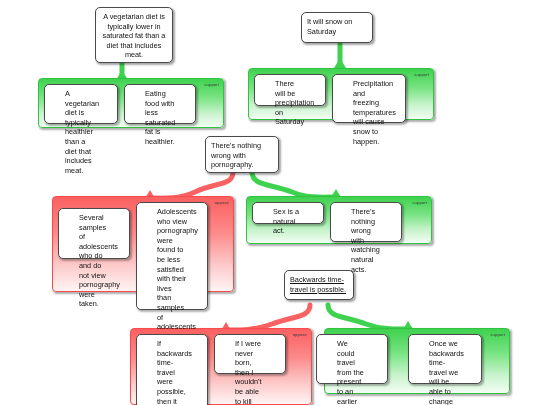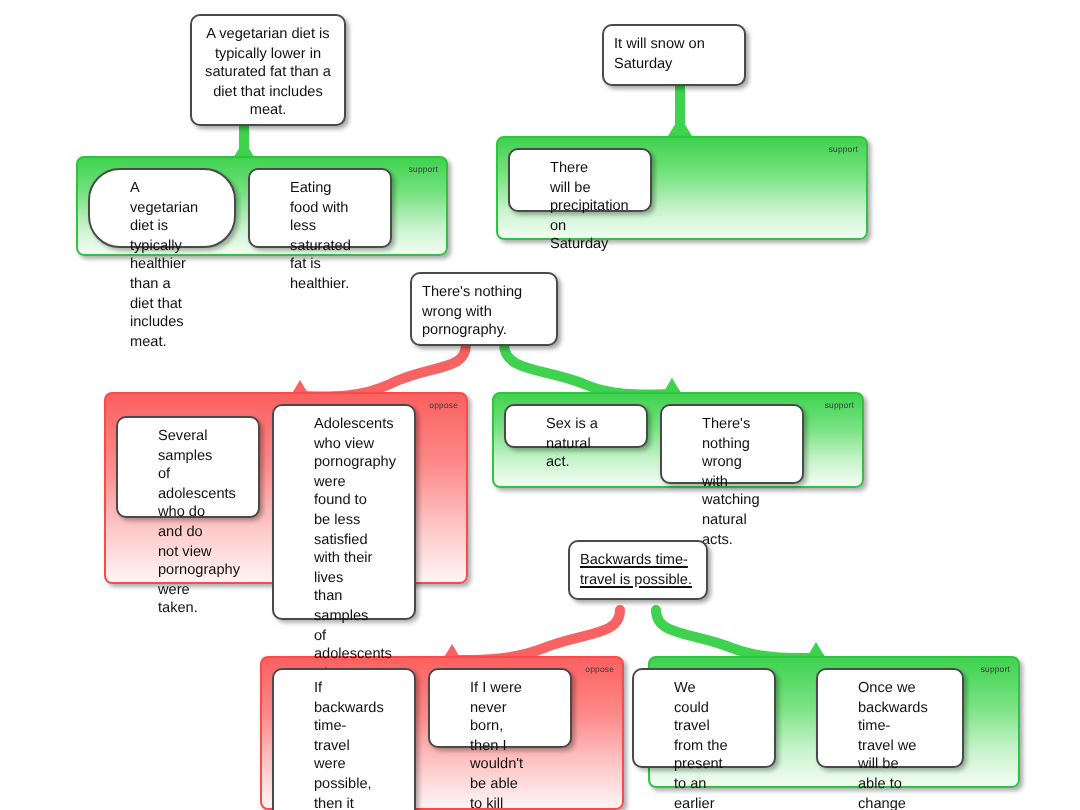--- a/index.html
+++ b/index.html
@@ -97,29 +97,30 @@
 
     <path d="M328,305 C328,318 346,316 366,324 C382,330 398,329 410,329" stroke="#3fd24f" stroke-width="5" fill="none" stroke-linecap="round"></path>
     <polygon points="408,321 414,331 402,331" fill="#3fd24f"></polygon>
   </svg>
 
   <div class="claim" style="left:95px; top:7px; width:78px; height:56px;text-align:center;">A vegetarian diet is typically lower in saturated fat than a diet that includes meat.</div>
 
   <div class="group support" style="left:38px; top:78px; width:186px; height:50px;">
     <span class="grouplabel">support</span>
   </div>
-  <div class="premise" style="left:44px; top:84px; width:74px; height:40px;border-radius:16px;">A vegetarian diet is typically healthier than a diet that includes meat.</div>
+  <div class="premise" style="left:44px; top:84px; width:74px; height:40px;">A vegetarian diet is typically healthier than a diet that includes meat.</div>
   <div class="premise" style="left:124px; top:84px; width:72px; height:40px;">Eating food with less saturated fat is healthier.</div>
 
   <div class="claim" style="left:301px; top:12px; width:72px; height:31px;">It will snow on Saturday</div>
 
   <div class="group support" style="left:248px; top:68px; width:186px; height:52px;">
     <span class="grouplabel">support</span>
   </div>
   <div class="premise" style="left:254px; top:74px; width:72px; height:32px;">There will be precipitation on Saturday</div>
+  <div class="premise" style="left:332px; top:74px; width:74px; height:49px;">Precipitation and freezing temperatures will cause snow to happen.</div>
 
   <div class="claim" style="left:205px; top:136px; width:74px; height:37px;">There's nothing wrong with pornography.</div>
 
   <div class="group oppose" style="left:52px; top:196px; width:182px; height:96px;">
     <span class="grouplabel">oppose</span>
   </div>
   <div class="premise" style="left:58px; top:208px; width:72px; height:51px;">Several samples of adolescents who do and do not view pornography were taken.</div>
   <div class="premise" style="left:136px; top:202px; width:72px; height:108px;">Adolescents who view pornography were found to be less satisfied with their lives than samples of adolescents who didn't view pornography.</div>
 
   <div class="group support" style="left:246px; top:196px; width:186px; height:48px;">

